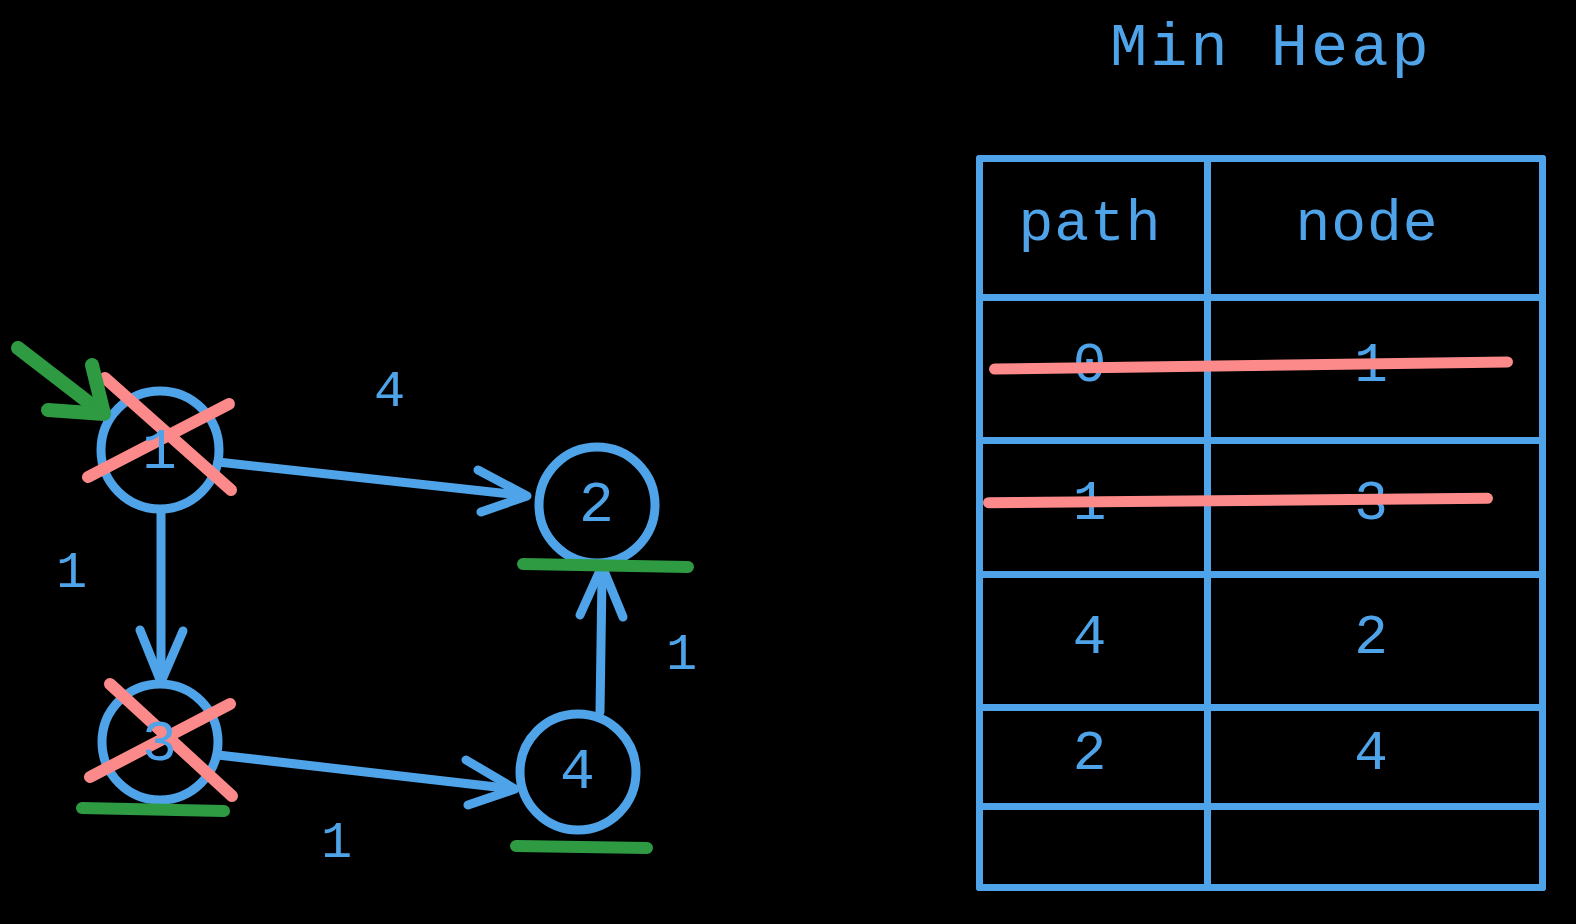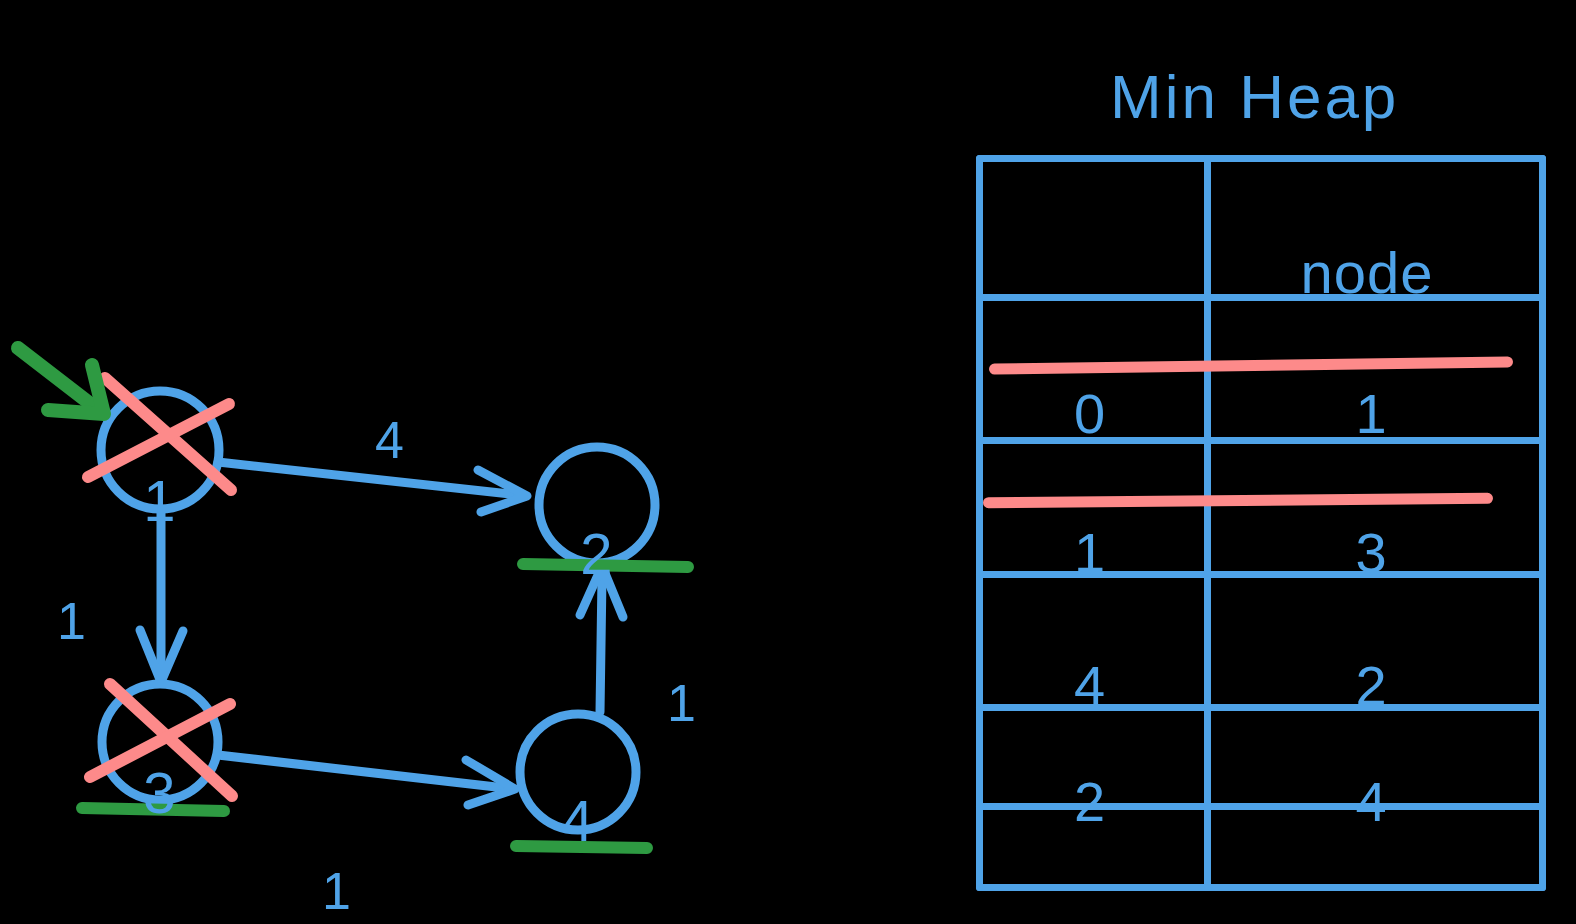--- a/index.html
+++ b/index.html
@@ -11,27 +11,26 @@
     position: relative;
     width: 1576px;
     height: 924px;
     background: #000000;
     overflow: hidden;
     font-family: "DejaVu Sans", sans-serif;
   }
 
   
   .hand {
-    font-family: Liberation Sans, sans-serif;
+    font-family: Liberation Mono, monospace;
     color: #4FA3E8;
     font-weight: 500;
     letter-spacing: 1px;
     white-space: nowrap;
     user-select: none;
-    margin-top: 48px;
   }
 
   #heap-title {
     position: absolute;
     left: 1110px;
     top: 18px;
     font-size: 62px;
     line-height: 1;
     letter-spacing: 3px;
   }
@@ -111,20 +110,21 @@
       <div class="tbl-line tbl-h" style="top:282px;"></div>
       <div class="tbl-line tbl-h" style="top:416px;"></div>
       <div class="tbl-line tbl-h" style="top:549px;"></div>
       <div class="tbl-line tbl-h" style="top:648px;"></div>
       <div class="tbl-line tbl-h" style="top:729px;"></div>
       <div class="tbl-line tbl-v" style="left:0px;"></div>
       <div class="tbl-line tbl-v" style="left:228px;"></div>
       <div class="tbl-line tbl-v" style="left:563px;"></div>
     </div>
 
+    <div class="cell header hand" style="left:0px;  top:0px;   width:228px; height:139px;">path</div>
     <div class="cell header hand" style="left:228px;top:0px;   width:326px; height:139px;">node</div>
 
     <div class="cell hand" style="left:0px;  top:139px; width:228px; height:143px;">0</div>
     <div class="cell hand" style="left:228px;top:139px; width:335px; height:143px;">1</div>
     <div class="strike" style="left:13px; top:205px; width:524px; transform:rotate(-0.8deg);"></div>
 
     <div class="cell hand" style="left:0px;  top:282px; width:228px; height:134px;">1</div>
     <div class="cell hand" style="left:228px;top:282px; width:335px; height:134px;">3</div>
     <div class="strike" style="left:7px; top:340px; width:510px; transform:rotate(-0.5deg);"></div>
 

